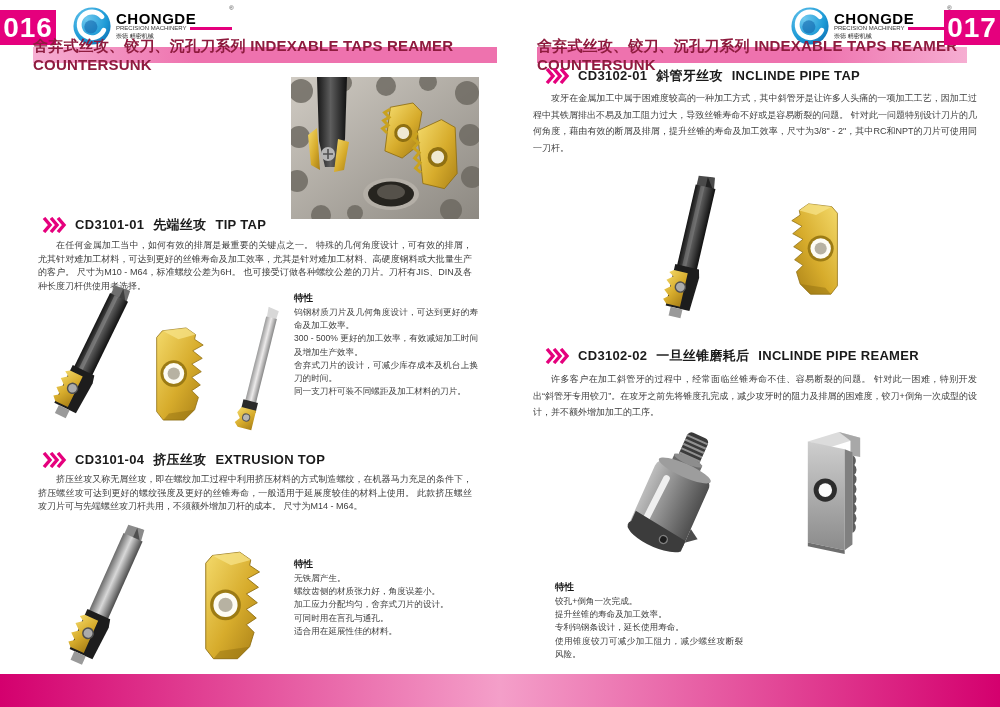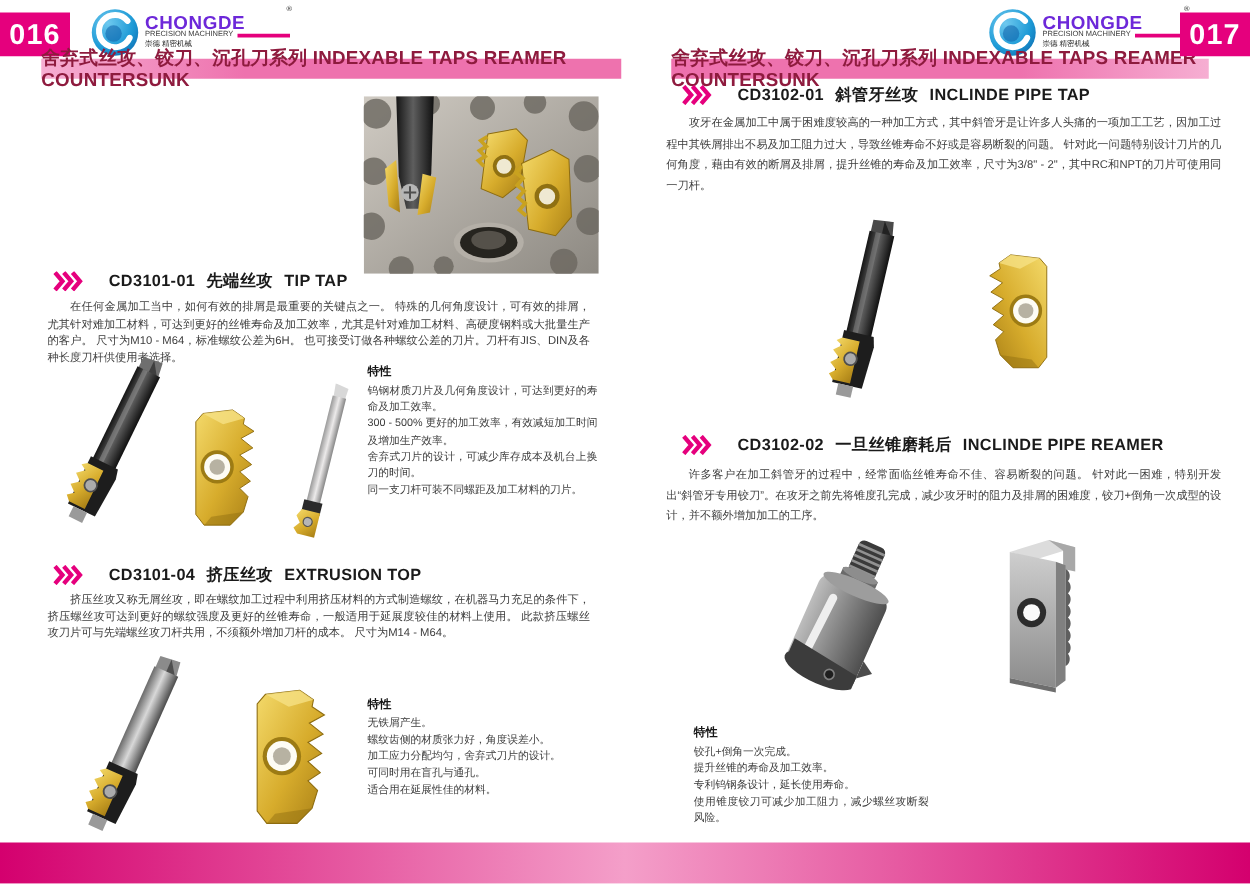--- a/index.html
+++ b/index.html
@@ -2,42 +2,42 @@
 <html><head>
 <meta charset="utf-8">
 <style>
   *{margin:0;padding:0;box-sizing:border-box}
   html,body{background:#fff}
   body{font-family:"Liberation Sans","DejaVu Sans",sans-serif;color:#3d3d3d}
   .spread{position:relative;width:1000px;height:707px;background:#fff;overflow:hidden}
 
   
   .pagenum{position:absolute;top:10px;width:56px;height:35px;background:#e5007d;color:#fff;
-    font-size:23px;font-weight:bold;display:flex;align-items:center;justify-content:center;letter-spacing:1px}
+    font-size:28px;font-weight:bold;display:flex;align-items:center;justify-content:center;letter-spacing:1px}
   .pagenum-left{left:0}
   .pagenum-right{right:0}
   .series-bar{position:absolute;top:47px;height:16px;display:flex;align-items:center;justify-content:center;
     font-size:15px;font-weight:bold;color:#8e1b3e;letter-spacing:.2px}
   .series-bar-left{left:33px;width:464px;background:linear-gradient(90deg,#f6aed2 0%,#ee72ae 35%,#ee72ae 100%)}
   .series-bar-right{left:537px;width:430px;background:linear-gradient(90deg,#ee72ae 0%,#ee72ae 65%,#f6aed2 100%)}
 
   .logo{position:absolute;display:flex;align-items:flex-start;height:44px}
   .logo-left{left:72px;top:6px}
   .logo-right{left:790px;top:6px}
   .logo-text{margin-left:4px;padding-top:6px;position:relative}
-  .logo-name{font-size:15px;font-weight:bold;color:#6d28d9;line-height:13px;letter-spacing:.5px}
+  .logo-name{font-size:15px;font-weight:bold;color:#000000;line-height:13px;letter-spacing:.5px}
   .logo-sub{font-size:6px;color:#3a3a3a;display:flex;align-items:center;gap:3px;white-space:nowrap;line-height:7px}
   .logo-line{display:inline-block;width:42px;height:2.5px;background:#e5007d;flex:none}
   .logo-cn{font-size:6px;color:#222;line-height:8px}
   .reg{position:absolute;top:-1px;right:-2px;font-size:6px;color:#333}
   .body-text{position:absolute;font-size:9px;line-height:13.5px;color:#3d3d3d;text-align:justify}
   .indent{text-indent:2em}
   .lh15{line-height:15px}
   .lh165{line-height:16.5px}
-  .sec-header{position:absolute;display:flex;align-items:center;gap:19px}
+  .sec-header{position:absolute;display:flex;align-items:center;gap:7px}
   .sec-title{font-size:13px;font-weight:bold;color:#1a1a1a;letter-spacing:.3px}
   .sec-title .seg{margin-right:9px}
   .feat-block{position:absolute;color:#3d3d3d}
   .feat-title{font-size:9.5px;font-weight:bold;color:#161616;margin-bottom:2px;line-height:13px}
   .feat-line{font-size:8.6px;line-height:13.2px;text-align:justify}
 
   
   .img-abs{position:absolute}
   .photo-box{position:absolute;left:291px;top:77px;width:188px;height:142px}
   .band{position:absolute;left:0;top:674px;width:1000px;height:33px;

